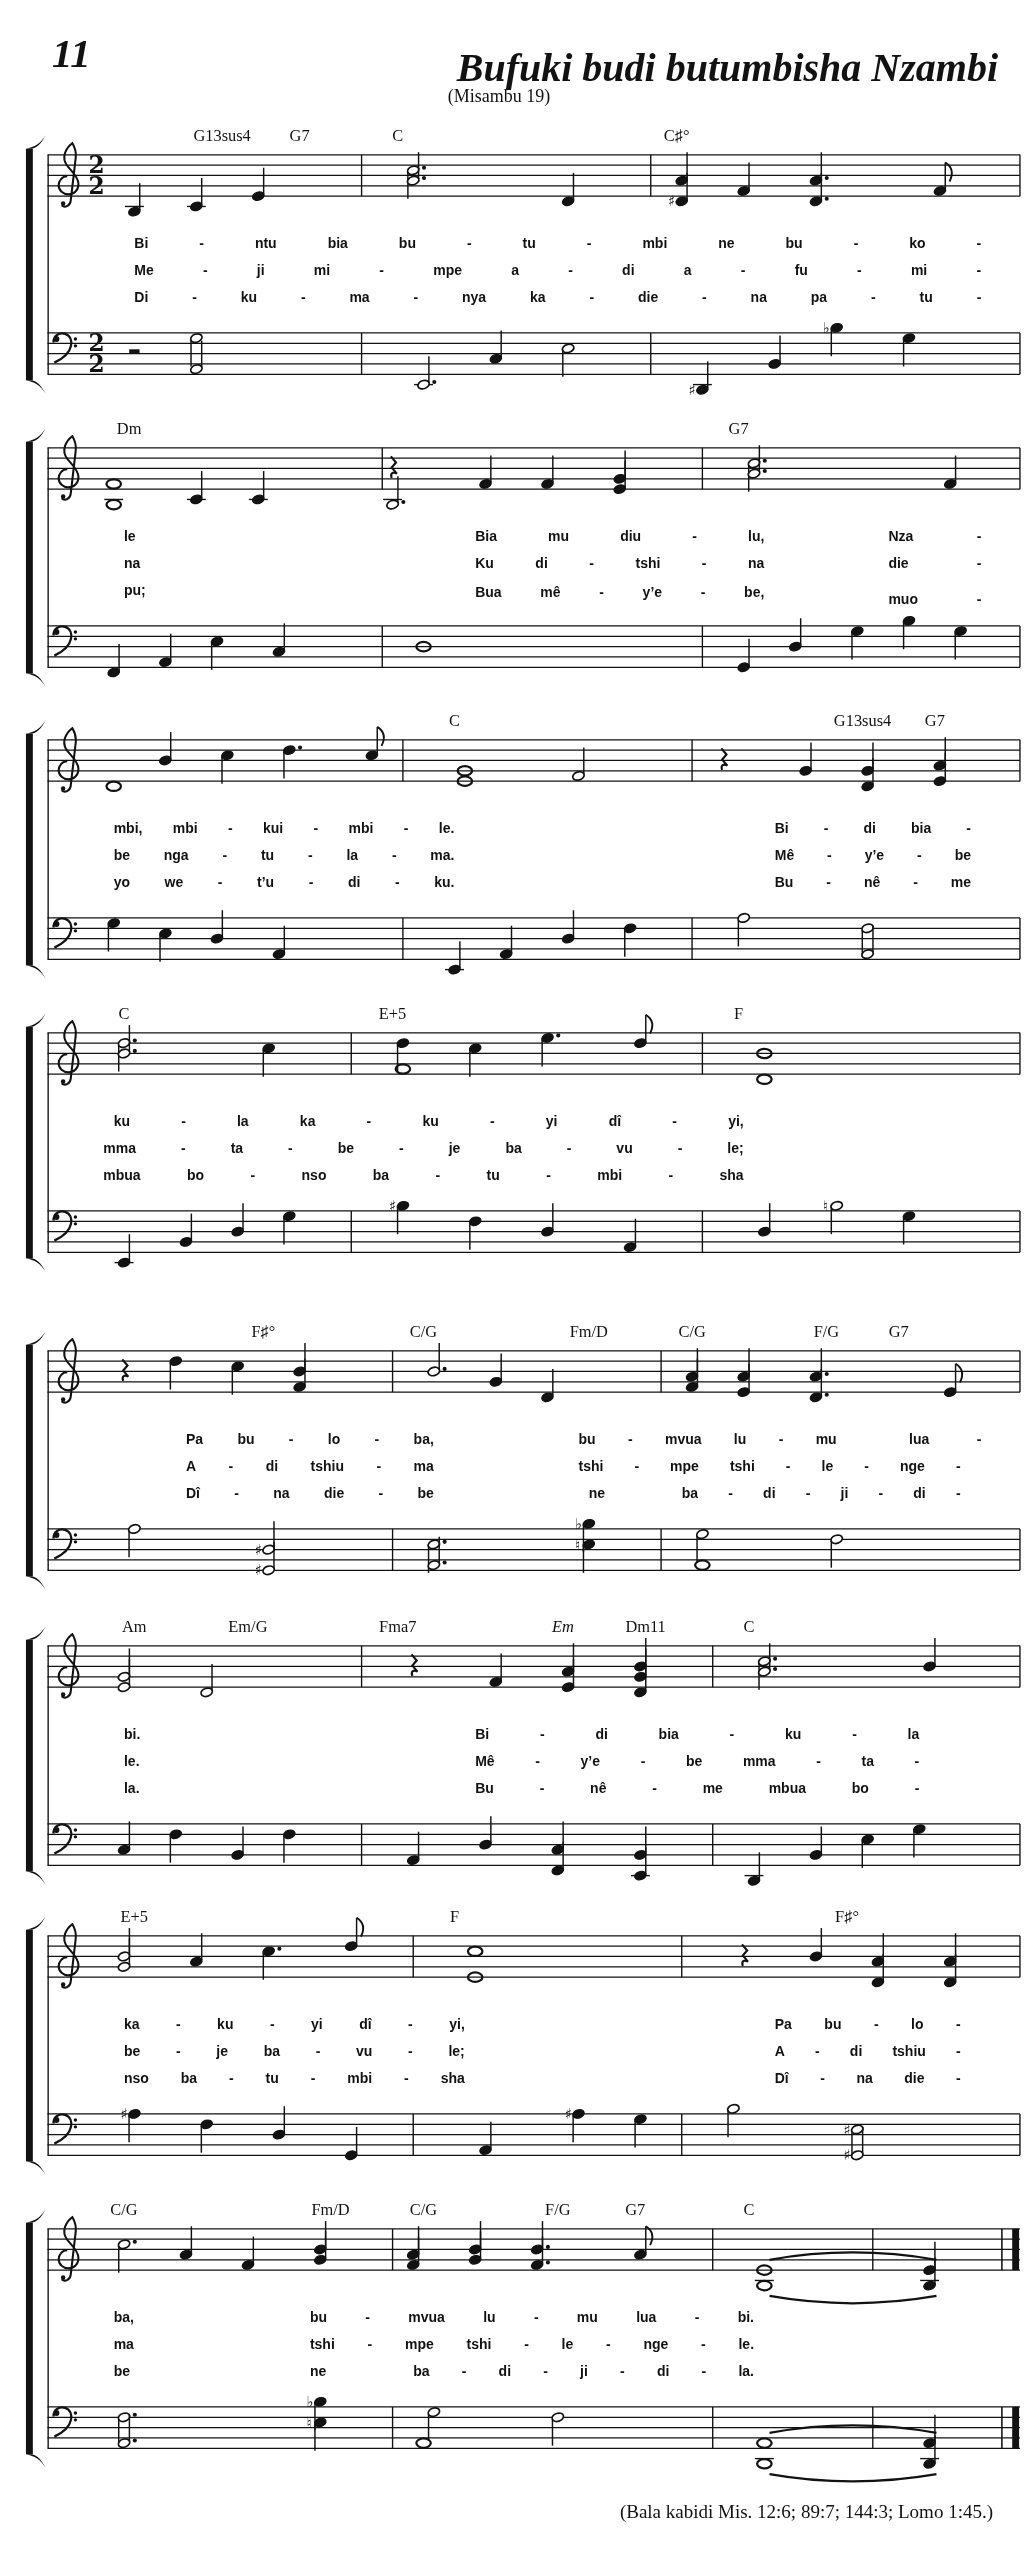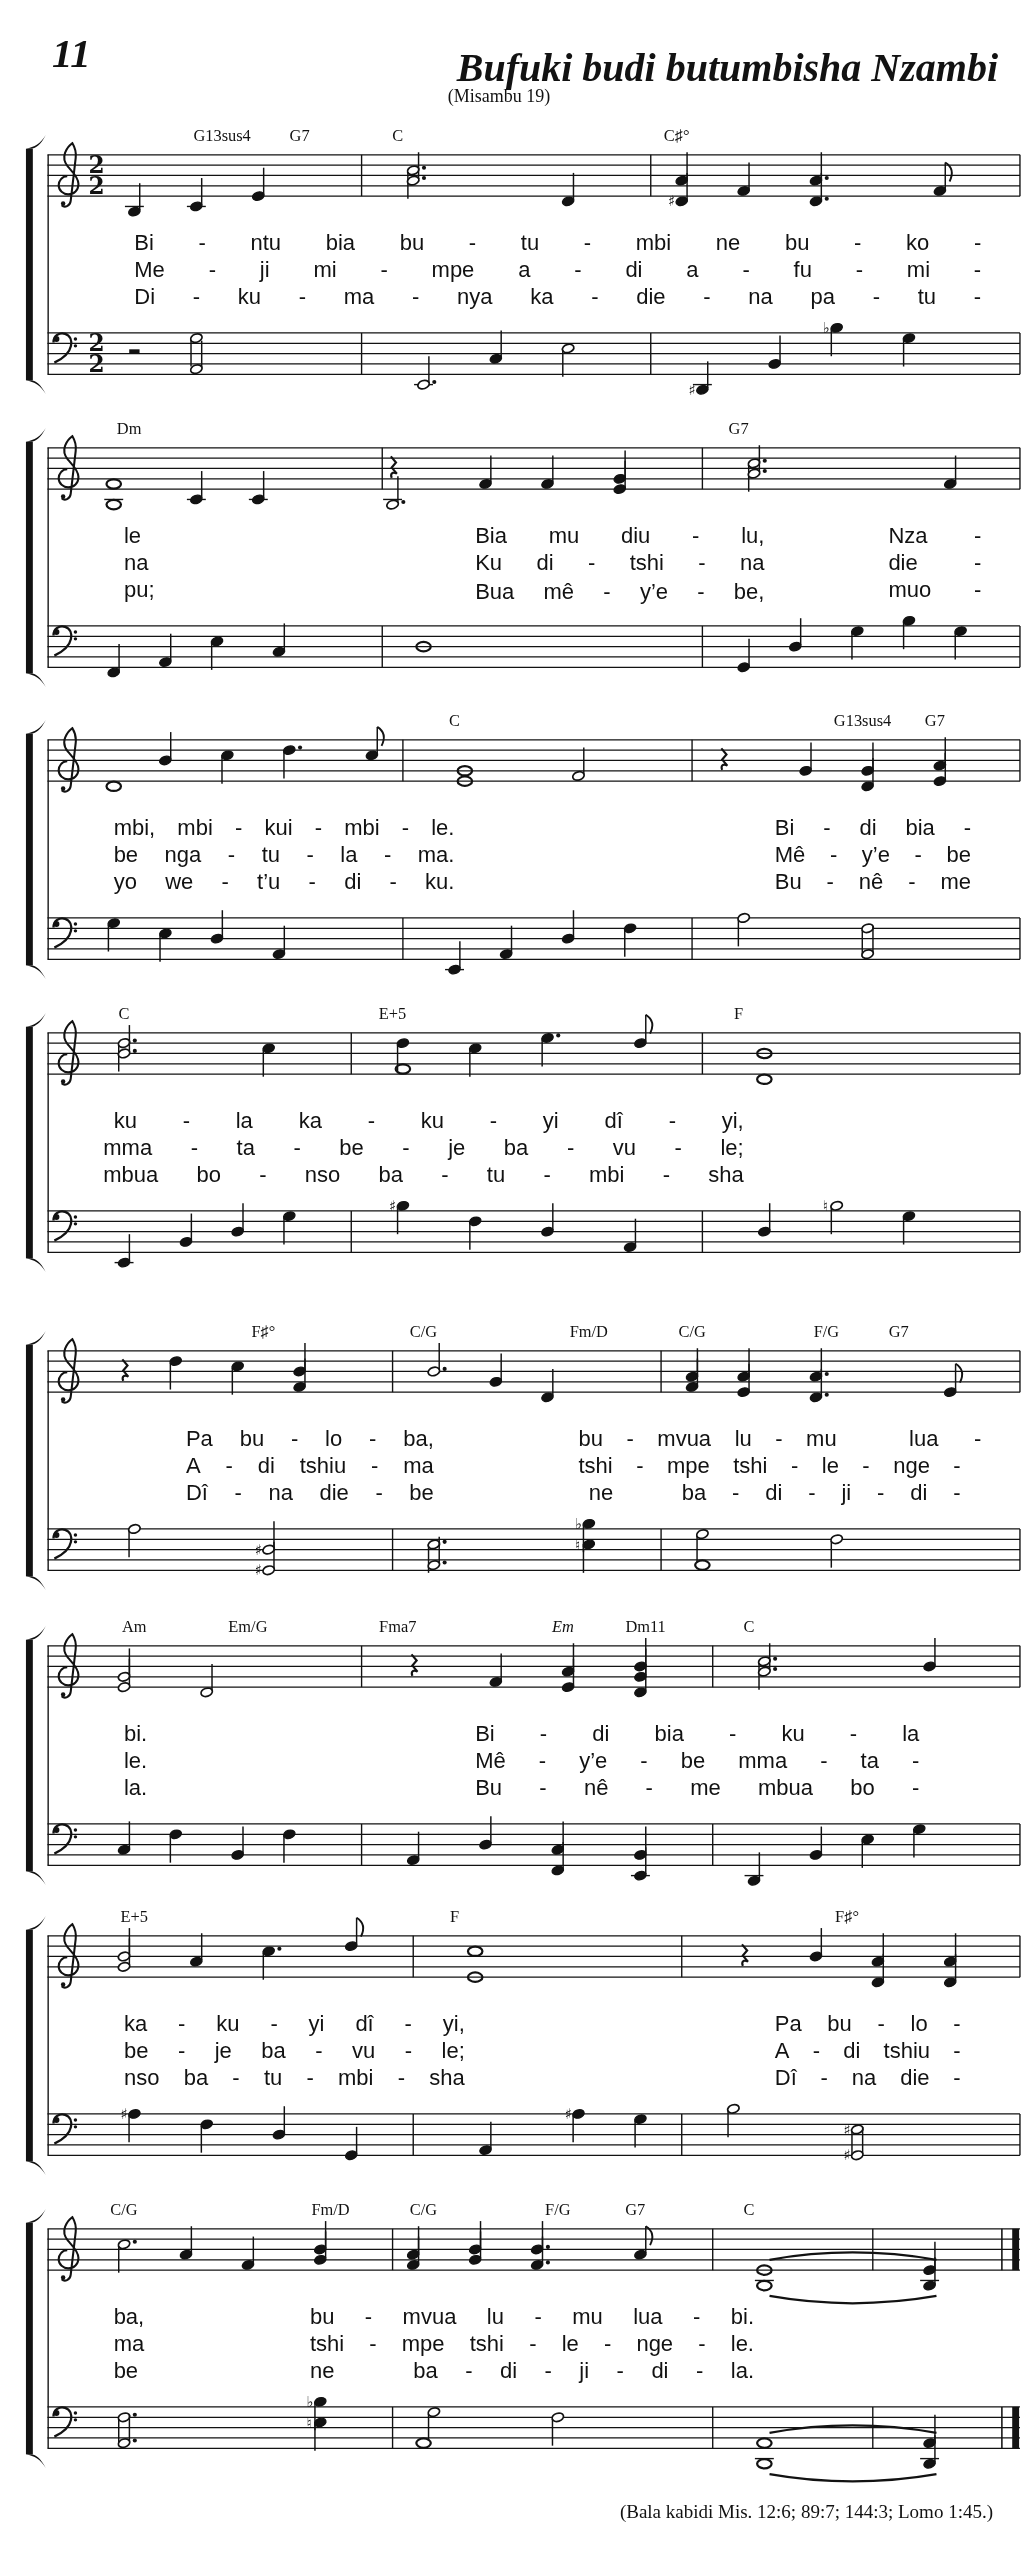--- a/index.html
+++ b/index.html
@@ -10,21 +10,21 @@
   .page-title{position:absolute;left:0;top:44px;width:998px;text-align:right;
        font-style:italic;font-weight:bold;font-size:40px;}
   .page-subtitle{position:absolute;left:0;top:86px;width:998px;text-align:center;
        font-size:18px;}
   .reference{position:absolute;right:40px;top:2501px;font-size:19px;}
   .system{position:absolute;left:0;width:1033px;height:284px;}
   .score-svg{position:absolute;left:0;top:0;}
   .chord{position:absolute;top:-3.4px;transform:translateX(-50%);
        font-size:16.4px;white-space:nowrap;}
   .lyr{position:absolute;font-family:"Liberation Sans",sans-serif;
-       font-size:22px;font-weight:400;white-space:nowrap;line-height:22.4px;}
+       font-size:14px;font-weight:700;white-space:nowrap;line-height:22.4px;}
   .lyr.plain{word-spacing:0.55em;}
   .lyr.spread{display:flex;justify-content:space-between;}
   .lyr.spread span{white-space:nowrap;}
 </style>
 </head>
 <body>
 
 <div class="page-number">11</div>
 <h1 class="page-title" style="margin:0;">Bufuki budi butumbisha Nzambi</h1>
 <div class="page-subtitle">(Misambu 19)</div>
@@ -396,21 +396,21 @@
       </span>
       <span class="lyr plain" style="left: 12%; top: 157px; text-align: center;">pu;</span>
       <span class="lyr spread" style="left: 46%; top: 159px; width: 28%;">
         <span>Bua</span>
         <span>mê</span>
         <span>-</span>
         <span>y’e</span>
         <span>-</span>
         <span>be,</span>
       </span>
-      <span class="lyr spread" style="left: 86%; top: 157px; width: 9%;">
+      <span class="lyr spread" style="left: 86%; top: 166px; width: 9%;">
         <span>muo</span>
         <span>-</span>
       </span>
     </div>
     <div class="system" style="top: 714px;">
       <svg viewBox="0 0 1200 330" width="1033" height="284" class="score-svg">
         <g>
           <rect x="30" y="23" width="8" height="269" fill="#121212"></rect>
           <path d="M30,23 C40,21 47,17 53,7 C47,19 41,22 37,23 Z" fill="#121212"></path>
           <path d="M30,292 C40,294 47,298 53,308 C47,296 41,293 37,292 Z" fill="#121212"></path>

